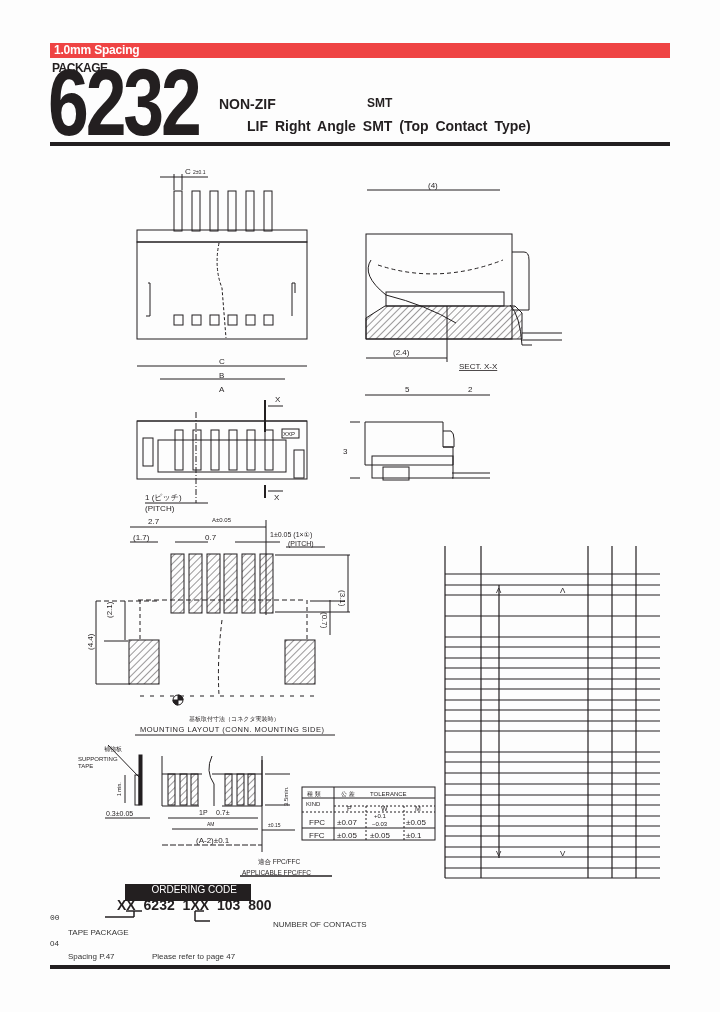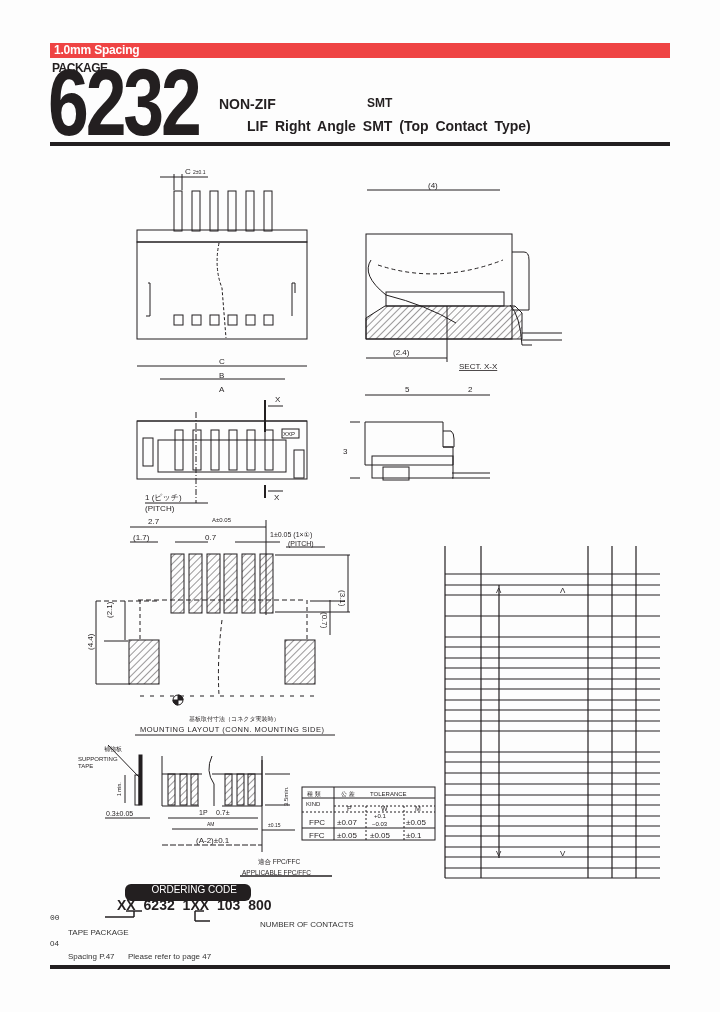--- a/index.html
+++ b/index.html
@@ -8,21 +8,21 @@
   .topbar { left:50px; top:43px; width:620px; height:15px; background:#ef4444; }
   .topbar span { position:absolute; left:4px; top:0px; color:#fff; font-weight:bold; font-size:12px; line-height:15px; letter-spacing:-0.2px; }
   .series { left:52px; top:61px; font-size:12px; font-weight:bold; letter-spacing:-0.5px; }
   .bignum { left:48px; top:56px; font-size:94px; font-weight:bold; line-height:94px; letter-spacing:-4px; transform:scaleX(0.78); transform-origin:left top; }
   .sub1 { left:219px; top:96px; font-size:14px; font-weight:bold;text-align:right; }
   .sub1b { left:367px; top:96px; font-size:12px; font-weight:bold; }
   .sub2 { left:219px; top:118px; font-size:14px; font-weight:bold; word-spacing:3px;padding-left:28px; }
   .rule1 { left:50px; top:142px; width:620px; height:4px; background:#231f20; }
   .rule2 { left:50px; top:965px; width:620px; height:4px; background:#231f20; }
   svg text { font-family:"Liberation Sans", sans-serif; }
-  .oc-bar { left:125px; top:884px; width:126px; height:17px; background:#231f20;border-radius:6px; }
+  .oc-bar { left:125px; top:884px; width:126px; height:17px; background:#231f20; }
   .oc-bar span { position:absolute; right:14px; top:0; color:#fff; font-size:10px; line-height:12px; }
   .oc-code { left:117px; top:897px; font-size:14px; font-weight:bold; word-spacing:4px; }
   .small { font-size:8px; color:#333; }
 </style>
 </head>
 <body>
 
 <div class="abs topbar">
   <span>1.0mm Spacing</span>
 </div>
@@ -303,20 +303,20 @@
     <text x="560" y="593" font-size="8">Λ</text>
     <text x="496" y="856" font-size="8">V</text>
     <text x="560" y="856" font-size="8">V</text>
   </g>
 </svg>
 
 <div class="abs oc-bar">
   <span>ORDERING CODE</span>
 </div>
 <div class="abs oc-code">XX 6232 1XX 103 800</div>
-<div class="abs small" style="left:244px;top:920px;padding-left:16px;">NUMBER OF CONTACTS</div>
+<div class="abs small" style="left:257px;top:920px;padding-left:16px;">NUMBER OF CONTACTS</div>
 <div class="abs small" style="left:50px;top:913px;font-family:Liberation Mono, monospace;">00</div>
 <div class="abs small" style="left:68px;top:928px;">TAPE PACKAGE</div>
 <div class="abs small" style="left:50px;top:939px;">04</div>
 <div class="abs small" style="left:68px;top:952px;">Spacing P.47</div>
-<div class="abs small" style="left:128px;top:952px;text-align:right;">Please refer to page 47</div>
+<div class="abs small" style="left:152px;top:952px;text-align:right;">Please refer to page 47</div>
 
 <div class="abs rule2"></div>
 
 </body></html>

